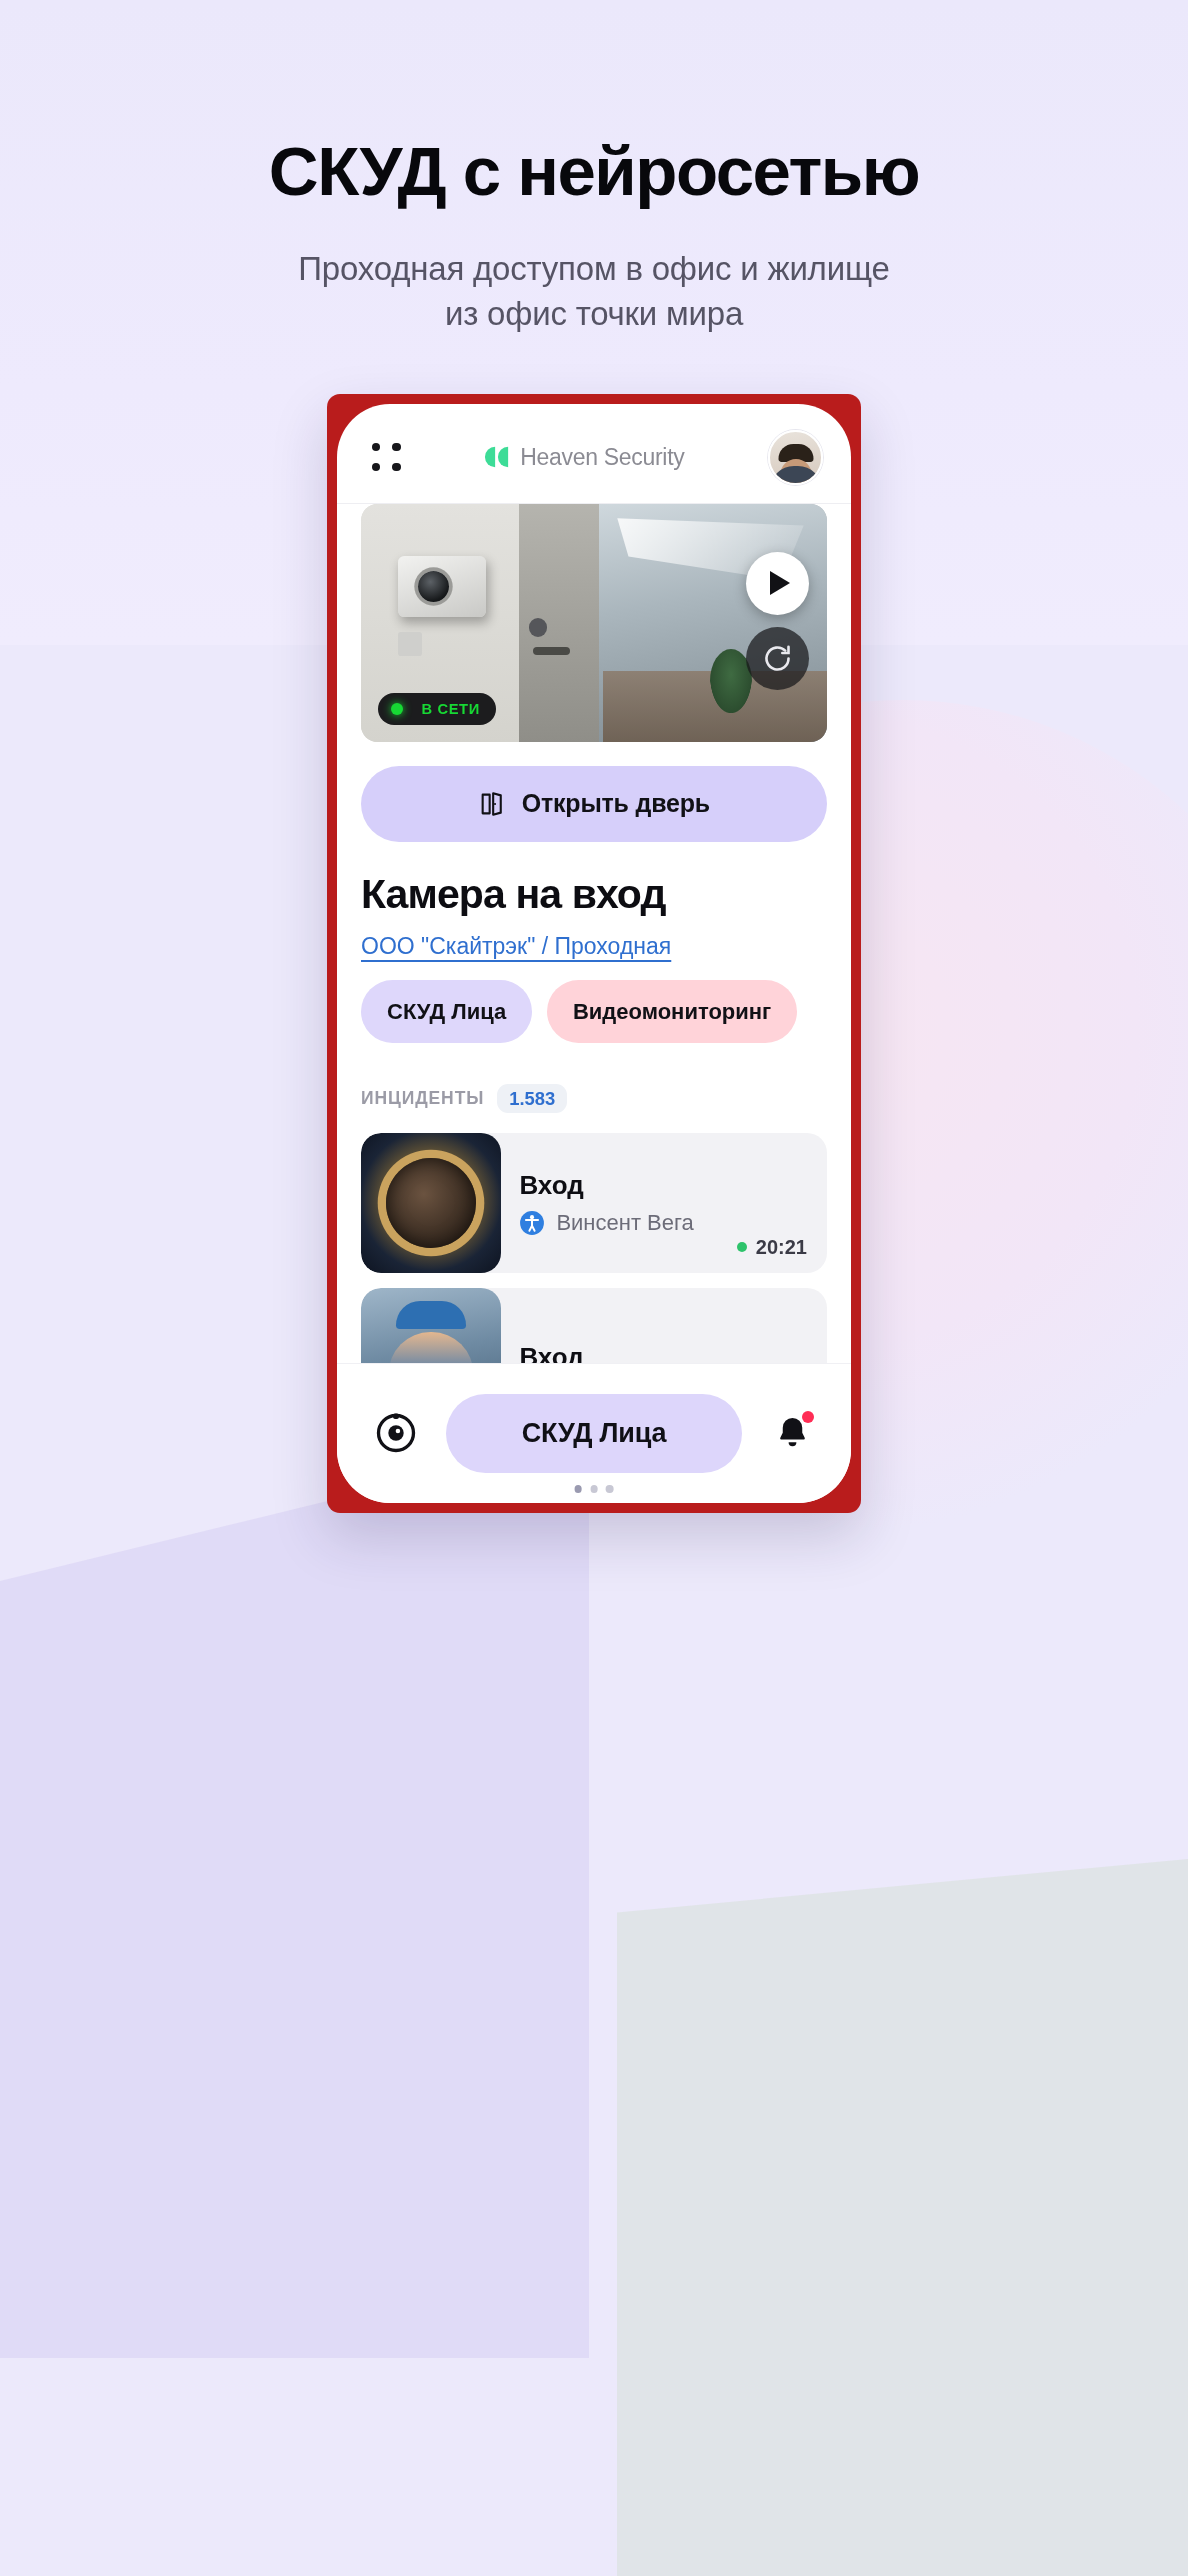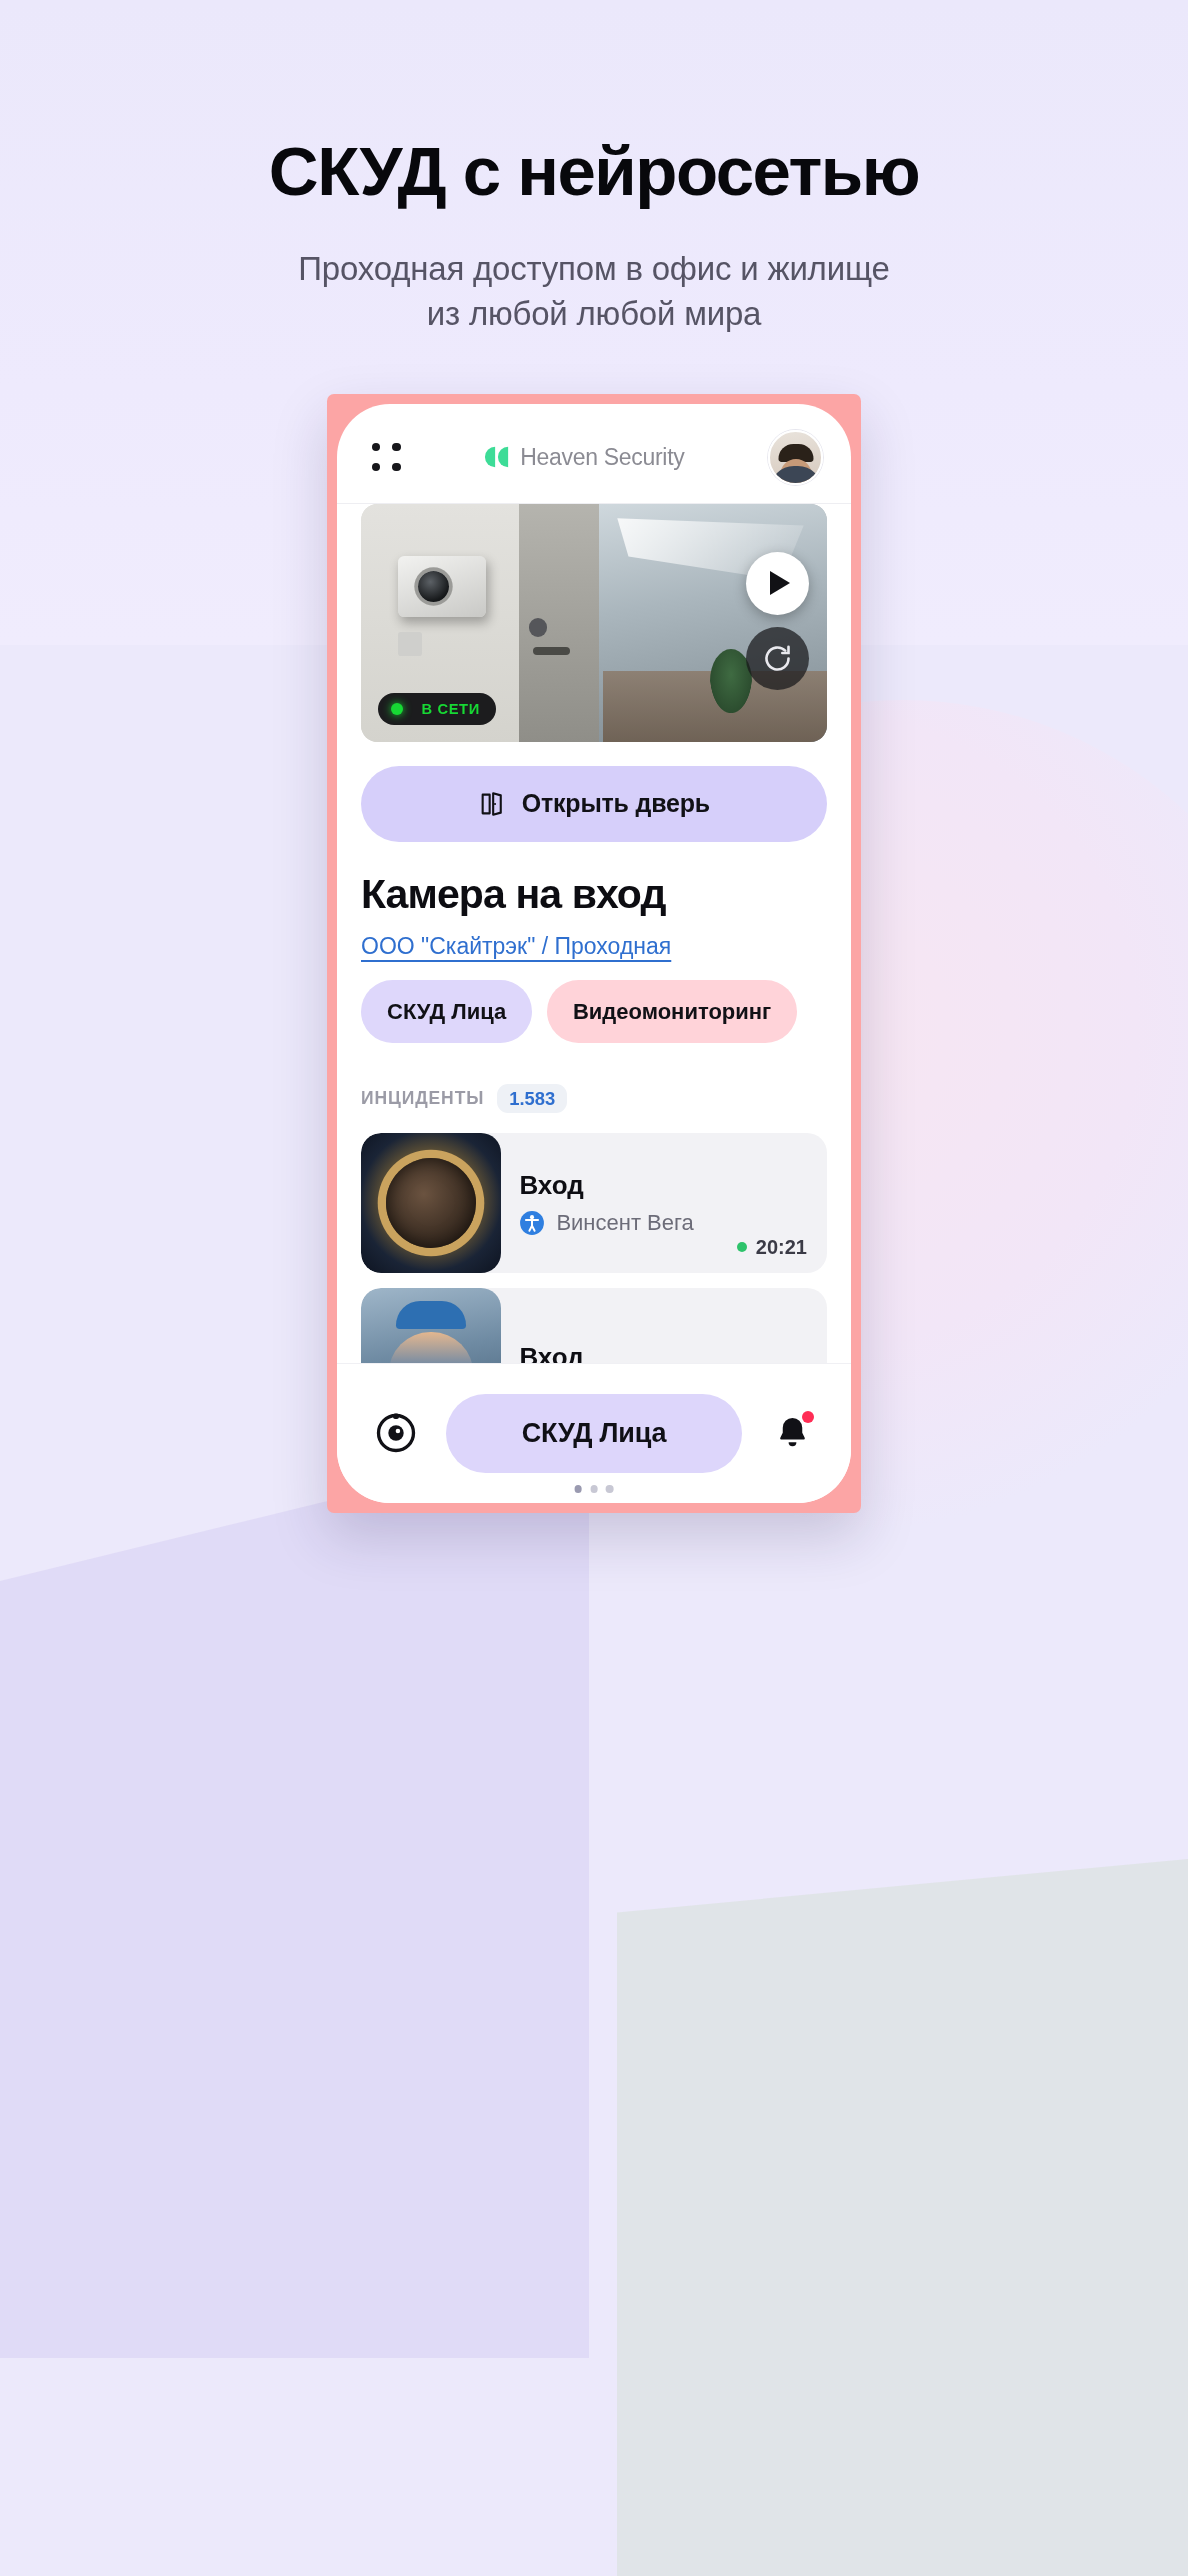--- a/index.html
+++ b/index.html
@@ -49,22 +49,22 @@
     margin-top: 39px;
     font-size: 33px; font-weight: 400; line-height: 1.35;
     color: #565465; letter-spacing: -0.2px;
   }
 
   
   .phone-wrap { position: relative; z-index: 4; display: flex; justify-content: center; margin-top: 57px; }
   .phone {
     position: relative;
     width: 534px; height: 1119px;
-    background: #fca5a5;
-    border-radius: 7px;
+    background: #b91c1c;
+    border-radius: 13px;
     padding: 10px;
     box-shadow: 0 24px 55px rgba(40,30,80,.18);
   }
   .screen {
     position: relative;
     width: 100%; height: 100%;
     background: #ffffff;
     border-radius: 53px;
     overflow: hidden;
     display: flex; flex-direction: column;
@@ -255,21 +255,21 @@
   <div class="blob-soft-top"></div>
   <div class="blob-pink"></div>
   <div class="blob-lilac"></div>
   <div class="blob-grey"></div>
 </div>
 
 <div class="hero">
   <h1 class="hero-title">СКУД с нейросетью</h1>
   <p class="hero-sub">
     <span>Проходная доступом в офис и жилище</span><br>
-    <span>из любой любой мира</span>
+    <span>из офис точки мира</span>
   </p>
 </div>
 
 <div class="phone-wrap">
 <div class="phone">
 <div class="screen">
 
   <div class="app-header">
     <div class="grid-dots">
       <i></i>

